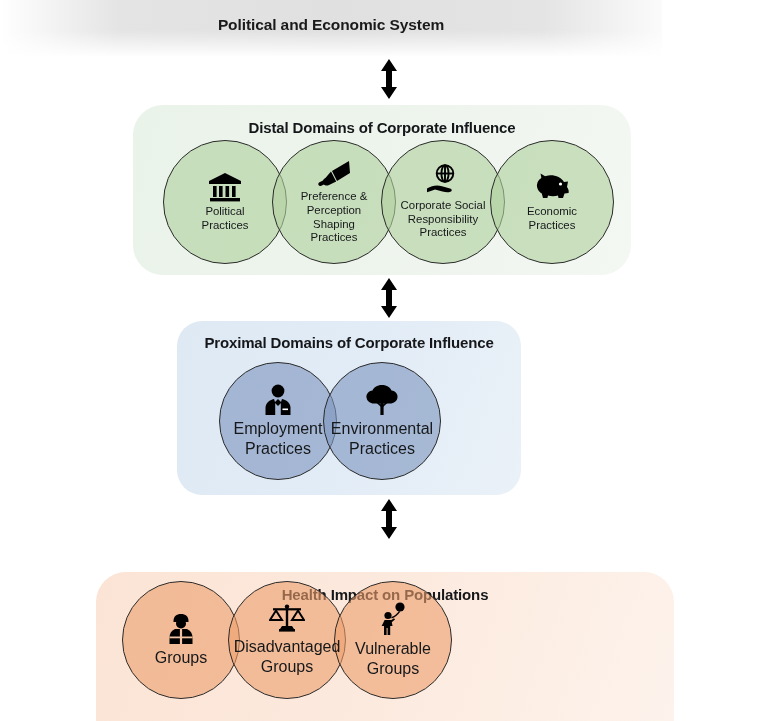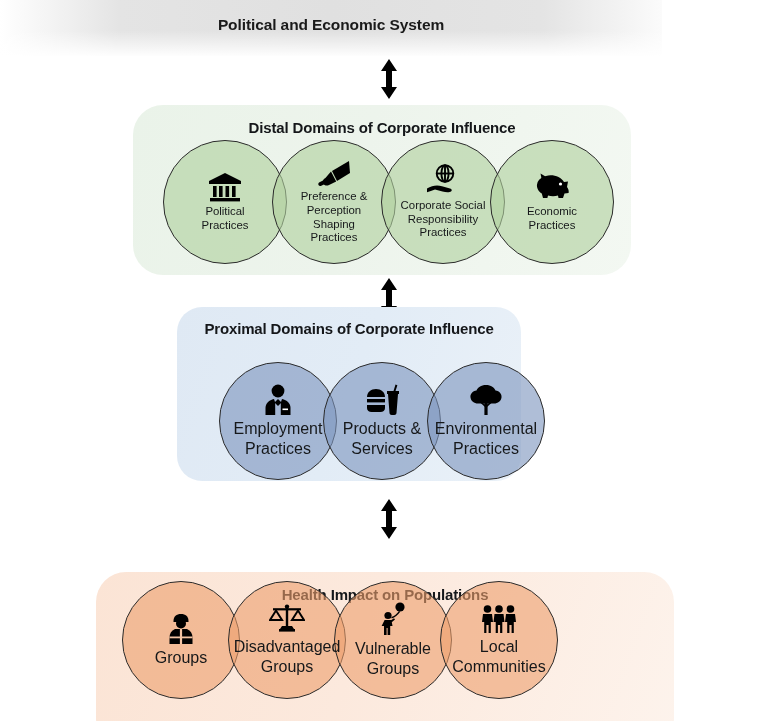--- a/index.html
+++ b/index.html
@@ -62,21 +62,21 @@
   }
 
   .panel-distal {
     left: 133px; top: 105px;
     width: 498px; height: 170px;
     background: linear-gradient(105deg, #eaf3e9 0%, #edf4ec 45%, #f3f8f2 100%);
   }
   .panel-distal .panel-title { top: 14px; }
 
   .panel-proximal {
-    left: 177px; top: 307px;
+    left: 177px; top: 321px;
     width: 344px; height: 174px;
     background: linear-gradient(110deg, #dfe9f4 0%, #e2ecf6 50%, #eaf1f8 100%);
     border-radius: 25px;
   }
   .panel-proximal .panel-title { top: 13px; }
 
   .panel-health {
     left: 96px; top: 545px;
     width: 578px; height: 176px;
     background: linear-gradient(110deg, #fbe4d5 0%, #fce9dd 45%, #fdf3ec 100%);
@@ -234,33 +234,20 @@
         <circle cx="17" cy="7" r="6.4" fill="#000"></circle>
         <path d="M17 15 L13.5 18.5 L17 22 L20.5 18.5 Z" fill="#000"></path>
         <path d="M13 15 C8 16 4.5 19.5 4.5 24 L4.5 31 L14.2 31 L14.2 18.6 Z" fill="#000"></path>
         <path d="M21 15 L19.8 18.6 L19.8 31 L29.5 31 L29.5 24 C29.5 19.5 26 16 21 15 Z" fill="#000"></path>
         <rect x="21.5" y="24.5" width="5.5" height="1.6" fill="#fff"></rect>
       </svg>
     </span>
     <span class="circle-label">Employment<br>Practices</span>
   </div>
 
-  <div class="circle">
-    <span class="circle-icon">
-      <svg width="34" height="32" viewBox="0 0 34 32">
-        <path d="M2 13 C2 8 6 5 11 5 C16 5 20 8 20 13 Z" fill="#000"></path>
-        <rect x="2" y="15" width="18" height="3.4" fill="#000"></rect>
-        <path d="M2 21 L20 21 L20 24 C20 26.5 18 28 15.5 28 L6.5 28 C4 28 2 26.5 2 24 Z" fill="#000"></path>
-        <path d="M23 10 L33 10 L31.5 29 C31.4 30.3 30.5 31 29.3 31 L26.7 31 C25.5 31 24.6 30.3 24.5 29 Z" fill="#000"></path>
-        <rect x="22" y="7" width="12" height="3" fill="#000"></rect>
-        <path d="M28.5 7 L30.5 0.5 L32.4 1.2 L30.5 7 Z" fill="#000"></path>
-      </svg>
-    </span>
-    <span class="circle-label">Products &amp;<br>Services</span>
-  </div>
 
   <div class="circle">
     <span class="circle-icon">
       <svg width="34" height="32" viewBox="0 0 34 32">
         <path d="M17 1 C22 1 25.5 3.5 26.5 6.5 C30.5 7 33 10 32.5 13.5 C32 17 29 19.5 25 19.5 L9 19.5 C5 19.5 2 17 1.5 13.5 C1 10 3.5 7 7.5 6.5 C8.5 3.5 12 1 17 1 Z" fill="#000"></path>
         <rect x="15.4" y="17" width="3.2" height="14" fill="#000"></rect>
         <path d="M16 23 L10.5 18 L12 17 L16.6 21.2 Z" fill="#000"></path>
         <path d="M18 23 L23.5 18 L22 17 L17.4 21.2 Z" fill="#000"></path>
       </svg>
     </span>
@@ -316,27 +303,14 @@
         <circle cx="22" cy="5" r="4.6" fill="#000"></circle>
         <path d="M21.6 9.4 C19 13 16 15 13.5 15.8" fill="none" stroke="#000" stroke-width="1.5"></path>
         <circle cx="10" cy="13.5" r="3.6" fill="#000"></circle>
         <path d="M6.6 18 L13.4 18 L14.5 24 L12.2 24 L12.2 33 L9.6 33 L9.6 26 L8.6 26 L8.6 33 L6 33 L6 24 L3.6 24 Z" fill="#000"></path>
         <path d="M12.6 18.5 L16 16.2 L17 17.6 L13.4 20.4 Z" fill="#000"></path>
       </svg>
     </span>
     <span class="circle-label">Vulnerable<br>Groups</span>
   </div>
 
-  <div class="circle">
-    <span class="circle-icon">
-      <svg width="38" height="30" viewBox="0 0 38 30">
-        <circle cx="7.5" cy="5" r="3.8" fill="#000"></circle>
-        <path d="M3 10 L12 10 L13 18 L10.8 18 L10.8 29 L8.6 29 L8.6 21 L6.4 21 L6.4 29 L4.2 29 L4.2 18 L2 18 Z" fill="#000"></path>
-        <circle cx="19" cy="5" r="3.8" fill="#000"></circle>
-        <path d="M14.5 10 L23.5 10 L24.5 18 L22.3 18 L22.3 29 L20.1 29 L20.1 21 L17.9 21 L17.9 29 L15.7 29 L15.7 18 L13.5 18 Z" fill="#000"></path>
-        <circle cx="30.5" cy="5" r="3.8" fill="#000"></circle>
-        <path d="M26 10 L35 10 L36 18 L33.8 18 L33.8 29 L31.6 29 L31.6 21 L29.4 21 L29.4 29 L27.2 29 L27.2 18 L25 18 Z" fill="#000"></path>
-      </svg>
-    </span>
-    <span class="circle-label">Local<br>Communities</span>
-  </div>
 
 </div>
 
 </body></html>

